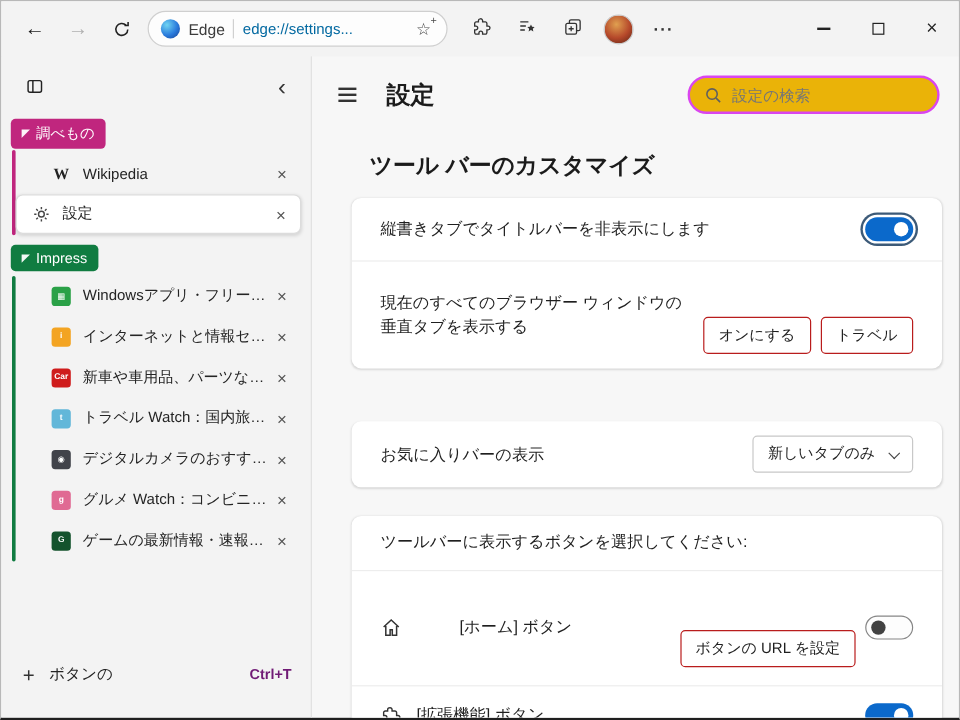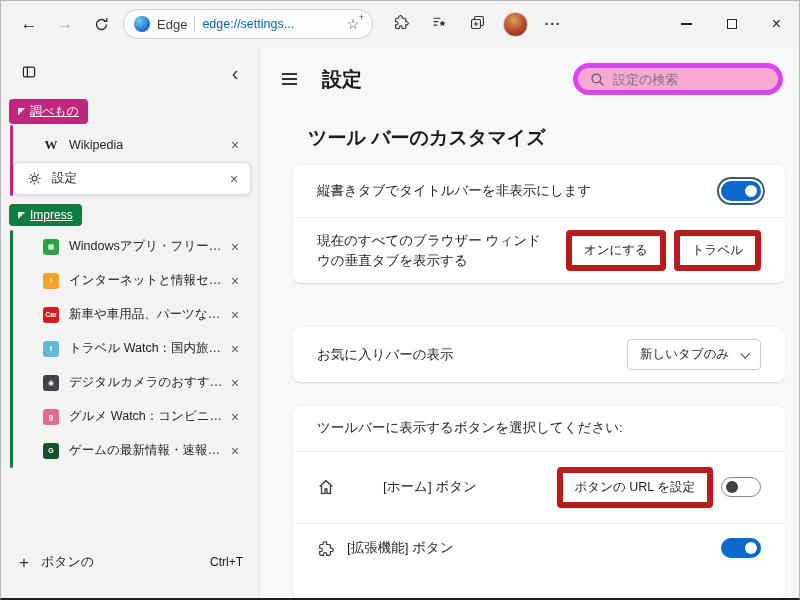--- a/index.html
+++ b/index.html
@@ -36,54 +36,54 @@
   .app-body { display:flex; height:554px; }
   .sidebar { width:259px; flex:none; background:#f3f3f3; border-right:1px solid #e2e2e2; display:flex; flex-direction:column; position:relative; }
   .content { flex:1; background:#f7f7f7; display:flex; flex-direction:column; overflow:hidden; }
 
   
   .sidebar-top { display:flex; align-items:center; justify-content:space-between; padding:12px 10px 8px 14px; }
   .sbtn { border:none; background:transparent; cursor:pointer; display:flex; align-items:center; justify-content:center; width:28px; height:28px; border-radius:5px; color:#222; }
   .collapse-glyph { font-size:20px; color:#333; line-height:1; }
   .tab-group { position:relative; padding-bottom:4px; }
   .group-line { position:absolute; left:9px; width:3px; top:30px; bottom:4px; border-radius:2px; }
-  .group-badge { position:relative; z-index:2; display:inline-flex; align-items:center; gap:5px; margin:4px 0 3px 8px; padding:4px 9px; border-radius:4px; color:#fff; font-size:12px; cursor:pointer;text-decoration:underline; }
+  .group-badge { position:relative; z-index:2; display:inline-flex; align-items:center; gap:5px; margin:4px 0 3px 8px; padding:4px 9px; border-radius:4px; color:#fff; font-size:12px; cursor:pointer; }
   .flag { width:0; height:0; border-top:7px solid rgba(255,255,255,.95); border-right:7px solid transparent; }
   .tab-row { position:relative; z-index:1; display:flex; align-items:center; height:33px; margin:1px 8px 1px 14px; padding:0 6px 0 28px; border-radius:6px; cursor:pointer; }
   .tab-row.active { background:#fff; border:1px solid #dcdcdc; box-shadow:0 1px 3px rgba(0,0,0,.12); padding-left:12px; margin-left:12px; }
   .favicon { width:16px; height:16px; border-radius:3px; flex:none; display:flex; align-items:center; justify-content:center; font-size:7px; font-weight:bold; color:#fff; }
   .favicon.wiki { background:transparent; color:#222; font-family:"Liberation Serif","DejaVu Serif",serif; font-size:13px; font-weight:bold; }
   .tab-label { flex:1; font-size:12.5px; color:#242424; margin-left:10px; white-space:nowrap; overflow:hidden; text-overflow:ellipsis; }
   .tab-close { border:none; background:transparent; font-size:14px; color:#555; width:20px; height:20px; line-height:20px; border-radius:4px; cursor:pointer; flex:none; }
   .new-tab-row { margin-top:auto; display:flex; align-items:center; gap:12px; padding:12px 16px 30px 18px; font-size:13px; color:#242424; cursor:pointer; }
   .new-tab-plus { font-size:17px; color:#333; line-height:1; }
-  .new-tab-shortcut { margin-left:auto; color:#0f172a; font-size:12px; }
+  .new-tab-shortcut { margin-left:auto; color:#701a75; font-size:12px;font-weight:bold; }
 
   
   .content-header { height:58px; display:flex; align-items:center; padding:6px 16px 0 22px; flex:none; }
   .hamburger { width:26px; height:26px; border:none; background:transparent; display:flex; flex-direction:column; justify-content:center; gap:3.5px; cursor:pointer; }
   .hamburger span { display:block; width:15px; height:1.7px; background:#333; }
   .page-title { font-size:20px; font-weight:600; margin-left:14px; color:#1b1b1b; }
-  .searchbox { margin-left:auto; width:210px; height:32px; background:#f9a8d4; border:5px solid #d946ef; border-radius:16px; display:flex; align-items:center; padding:0 12px; gap:8px; }
+  .searchbox { margin-left:auto; width:210px; height:32px; background:#eab308; border:2px solid #d946ef; border-radius:16px; display:flex; align-items:center; padding:0 12px; gap:8px; }
   .search-input { border:none; outline:none; background:transparent; font-size:13px; color:#333; width:100%; font-family:inherit; }
   .search-input::placeholder { color:#767676; }
 
   
   .scroll { flex:1; overflow:hidden; padding:0 14px 0 33px; }
   .section-title { font-size:19px; font-weight:700; color:#1b1b1b; margin:20px 0 14px 15px; }
   .card { background:#fff; border-radius:8px; box-shadow:0 0.8px 1.8px rgba(0,0,0,.13); overflow:hidden; }
   .card + .gap-lg { height:44px; }
   .row { display:flex; align-items:center; padding:12px 24px; gap:12px; }
   .row + .row { border-top:1px solid #ededed; }
   .row-icon { flex:none; display:flex; color:#333; }
   .row-label { flex:1; font-size:13.5px; color:#1f1f1f; line-height:1.5; }
   .row-label.narrow { max-width:300px; }
   .right-group { margin-left:auto; display:flex; align-items:center; gap:8px; flex:none; }
 
-  .btn { background:#fff; border:6px solid #b91c1c; border-radius:4px; padding:6px 12px; font-size:12.5px; color:#1f1f1f; cursor:pointer; font-family:inherit; white-space:nowrap; }
+  .btn { background:#fff; border:1px solid #b91c1c; border-radius:4px; padding:6px 12px; font-size:12.5px; color:#1f1f1f; cursor:pointer; font-family:inherit; white-space:nowrap;margin-top:34px; }
   .dropdown { background:#fff; border:1px solid #c8c8c8; border-radius:4px; padding:6px 12px; font-size:12.5px; color:#1f1f1f; cursor:pointer; display:flex; align-items:center; min-width:134px; justify-content:space-between; }
   .chev { width:7px; height:7px; border-right:1.6px solid #444; border-bottom:1.6px solid #444; transform:rotate(45deg) translateY(-1px); margin-left:10px; }
 
   .toggle { position:relative; width:40px; height:20px; border-radius:10px; border:none; cursor:pointer; flex:none; }
   .toggle .knob { position:absolute; top:4px; width:12px; height:12px; border-radius:50%; }
   .toggle.on .knob { right:4px; background:#fff; }
   .toggle.off { background:#fdfdfd; border:1px solid #868686; }
   .toggle.off .knob { left:4px; top:3px; background:#424242; }
   .toggle.focused { box-shadow:0 0 0 2px #fff, 0 0 0 4px #3c5a78; }
 

